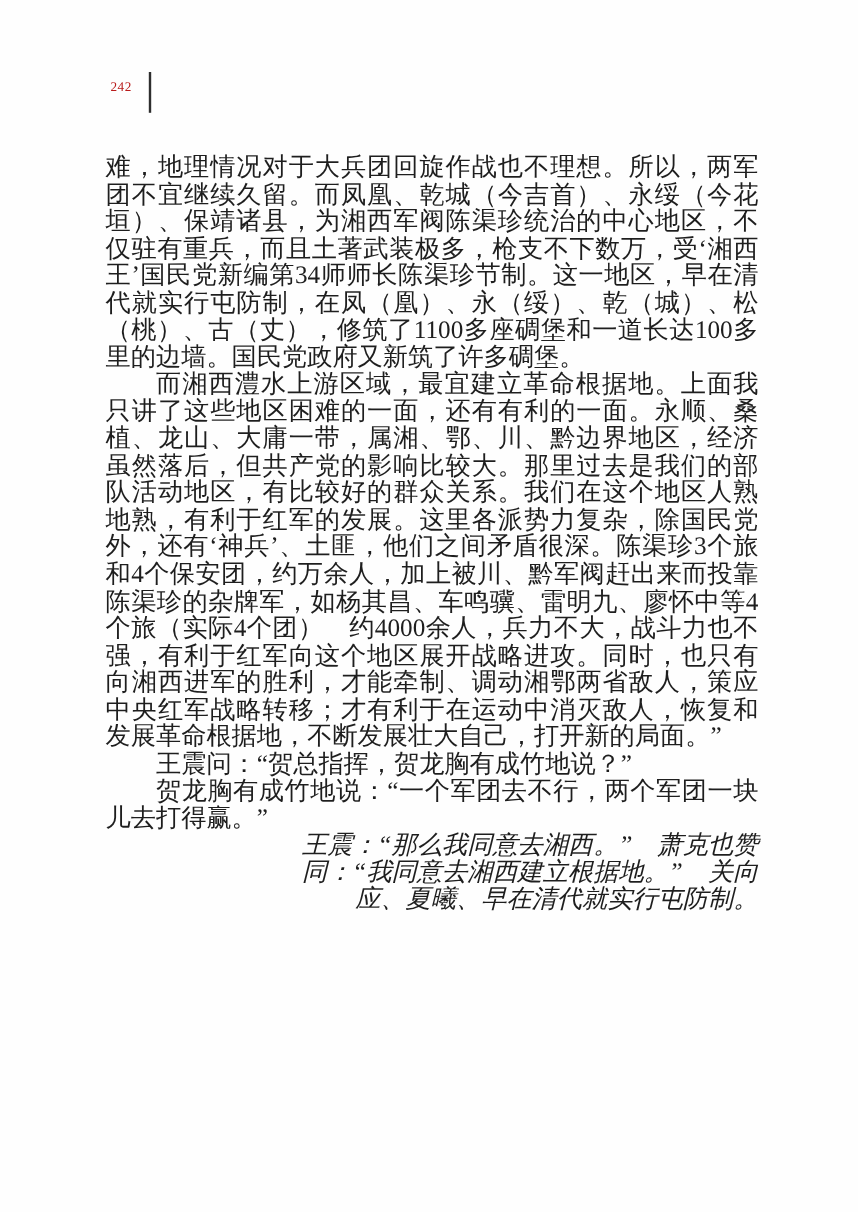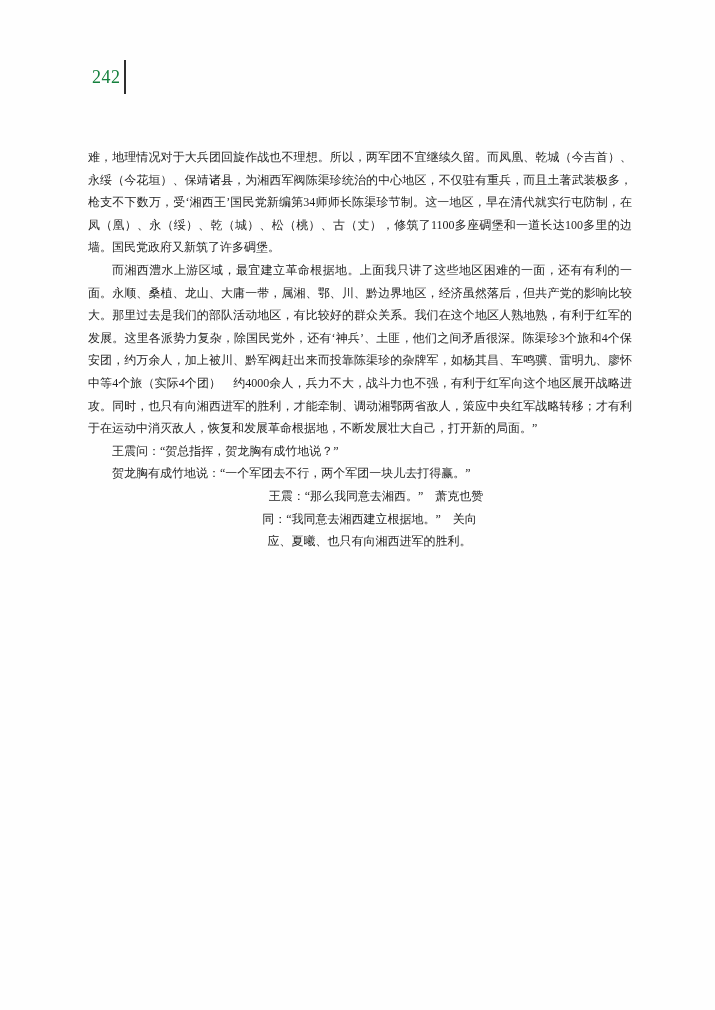--- a/index.html
+++ b/index.html
@@ -18,49 +18,49 @@
     position: absolute;
     left: 92px;
     top: 60px;
     width: 44px;
     height: 34px;
   }
   .pagenum {
     position: absolute;
     left: 0;
     top: 7px;
-    font-size: 18px;
+    font-size: 11px;
     letter-spacing: 0.5px;
-    color: #15803d;
+    color: #b91c1c;
   }
   .folio-bar {
     position: absolute;
     left: 32px;
     top: 0;
     width: 2px;
     height: 34px;
     background: #2e2e2e;
   }
 
   
   .textblock {
     position: absolute;
     left: 88px;
-    top: 146px;
+    top: 128px;
     width: 544px;
-    font-size: 12px;
+    font-size: 21px;
     line-height: 22.6px;
     text-align: justify;
     text-justify: inter-character;
   }
   .textblock p { margin: 0; padding: 0; }
   .ind { text-indent: 2em; }
 
   
-  .narrow { text-align: center; }
+  .narrow { text-align: right; font-style: italic; }
   .narrow .nl { display: block; }
   .nl0 { padding-left: 32px; }
   .nl1, .nl2 { padding-left: 19px; }
 </style>
 </head>
 <body>
 
 <div class="page">
 
   <div class="folio">
@@ -69,17 +69,17 @@
   </div>
 
   <div class="textblock">
     <p class="cont">难，地理情况对于大兵团回旋作战也不理想。所以，两军团不宜继续久留。而凤凰、乾城（今吉首）、永绥（今花垣）、保靖诸县，为湘西军阀陈渠珍统治的中心地区，不仅驻有重兵，而且土著武装极多，枪支不下数万，受‘湘西王’国民党新编第34师师长陈渠珍节制。这一地区，早在清代就实行屯防制，在凤（凰）、永（绥）、乾（城）、松（桃）、古（丈），修筑了1100多座碉堡和一道长达100多里的边墙。国民党政府又新筑了许多碉堡。</p>
     <p class="ind">而湘西澧水上游区域，最宜建立革命根据地。上面我只讲了这些地区困难的一面，还有有利的一面。永顺、桑植、龙山、大庸一带，属湘、鄂、川、黔边界地区，经济虽然落后，但共产党的影响比较大。那里过去是我们的部队活动地区，有比较好的群众关系。我们在这个地区人熟地熟，有利于红军的发展。这里各派势力复杂，除国民党外，还有‘神兵’、土匪，他们之间矛盾很深。陈渠珍3个旅和4个保安团，约万余人，加上被川、黔军阀赶出来而投靠陈渠珍的杂牌军，如杨其昌、车鸣骥、雷明九、廖怀中等4个旅（实际4个团）　约4000余人，兵力不大，战斗力也不强，有利于红军向这个地区展开战略进攻。同时，也只有向湘西进军的胜利，才能牵制、调动湘鄂两省敌人，策应中央红军战略转移；才有利于在运动中消灭敌人，恢复和发展革命根据地，不断发展壮大自己，打开新的局面。”</p>
     <p class="ind">王震问：“贺总指挥，贺龙胸有成竹地说？”</p>
     <p class="ind">贺龙胸有成竹地说：“一个军团去不行，两个军团一块儿去打得赢。”</p>
     <p class="narrow">
       <span class="nl nl0">王震：“那么我同意去湘西。”　萧克也赞</span>
       <span class="nl nl1">同：“我同意去湘西建立根据地。”　关向</span>
-      <span class="nl nl2">应、夏曦、也只有向湘西进军的胜利。</span>
+      <span class="nl nl2">应、夏曦、早在清代就实行屯防制。</span>
     </p>
   </div>
 
 </div>
 
 </body></html>

